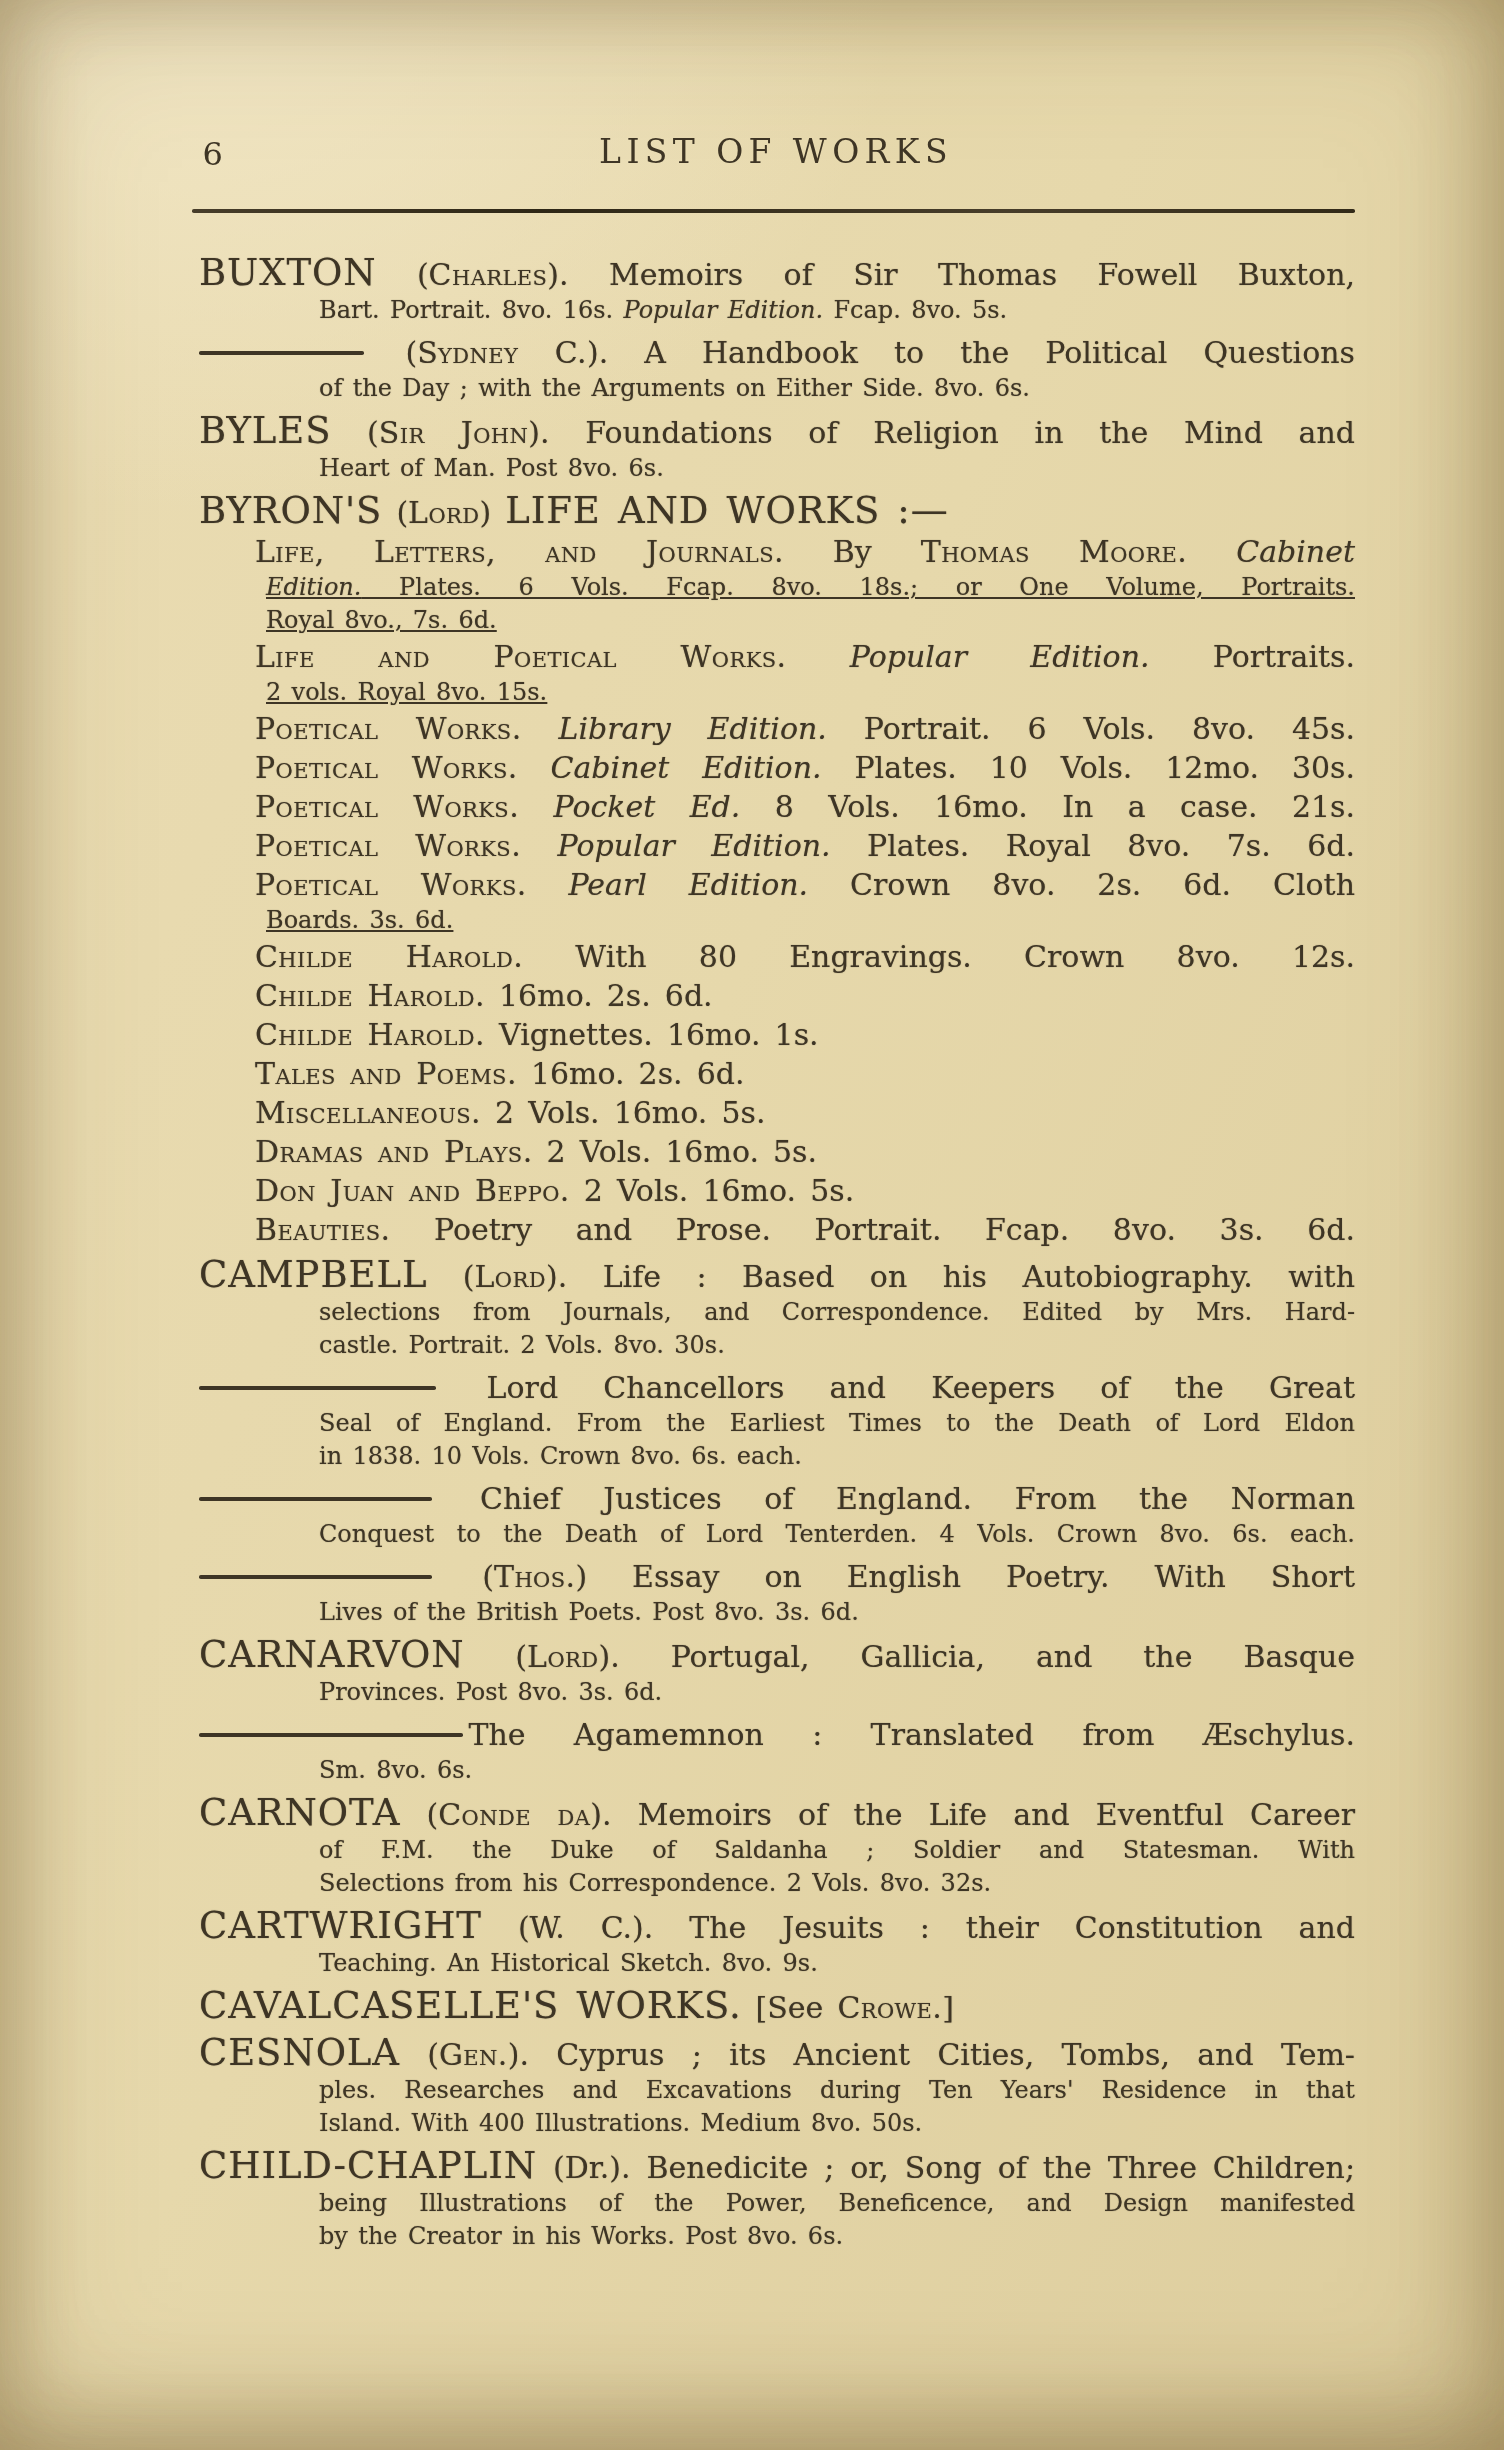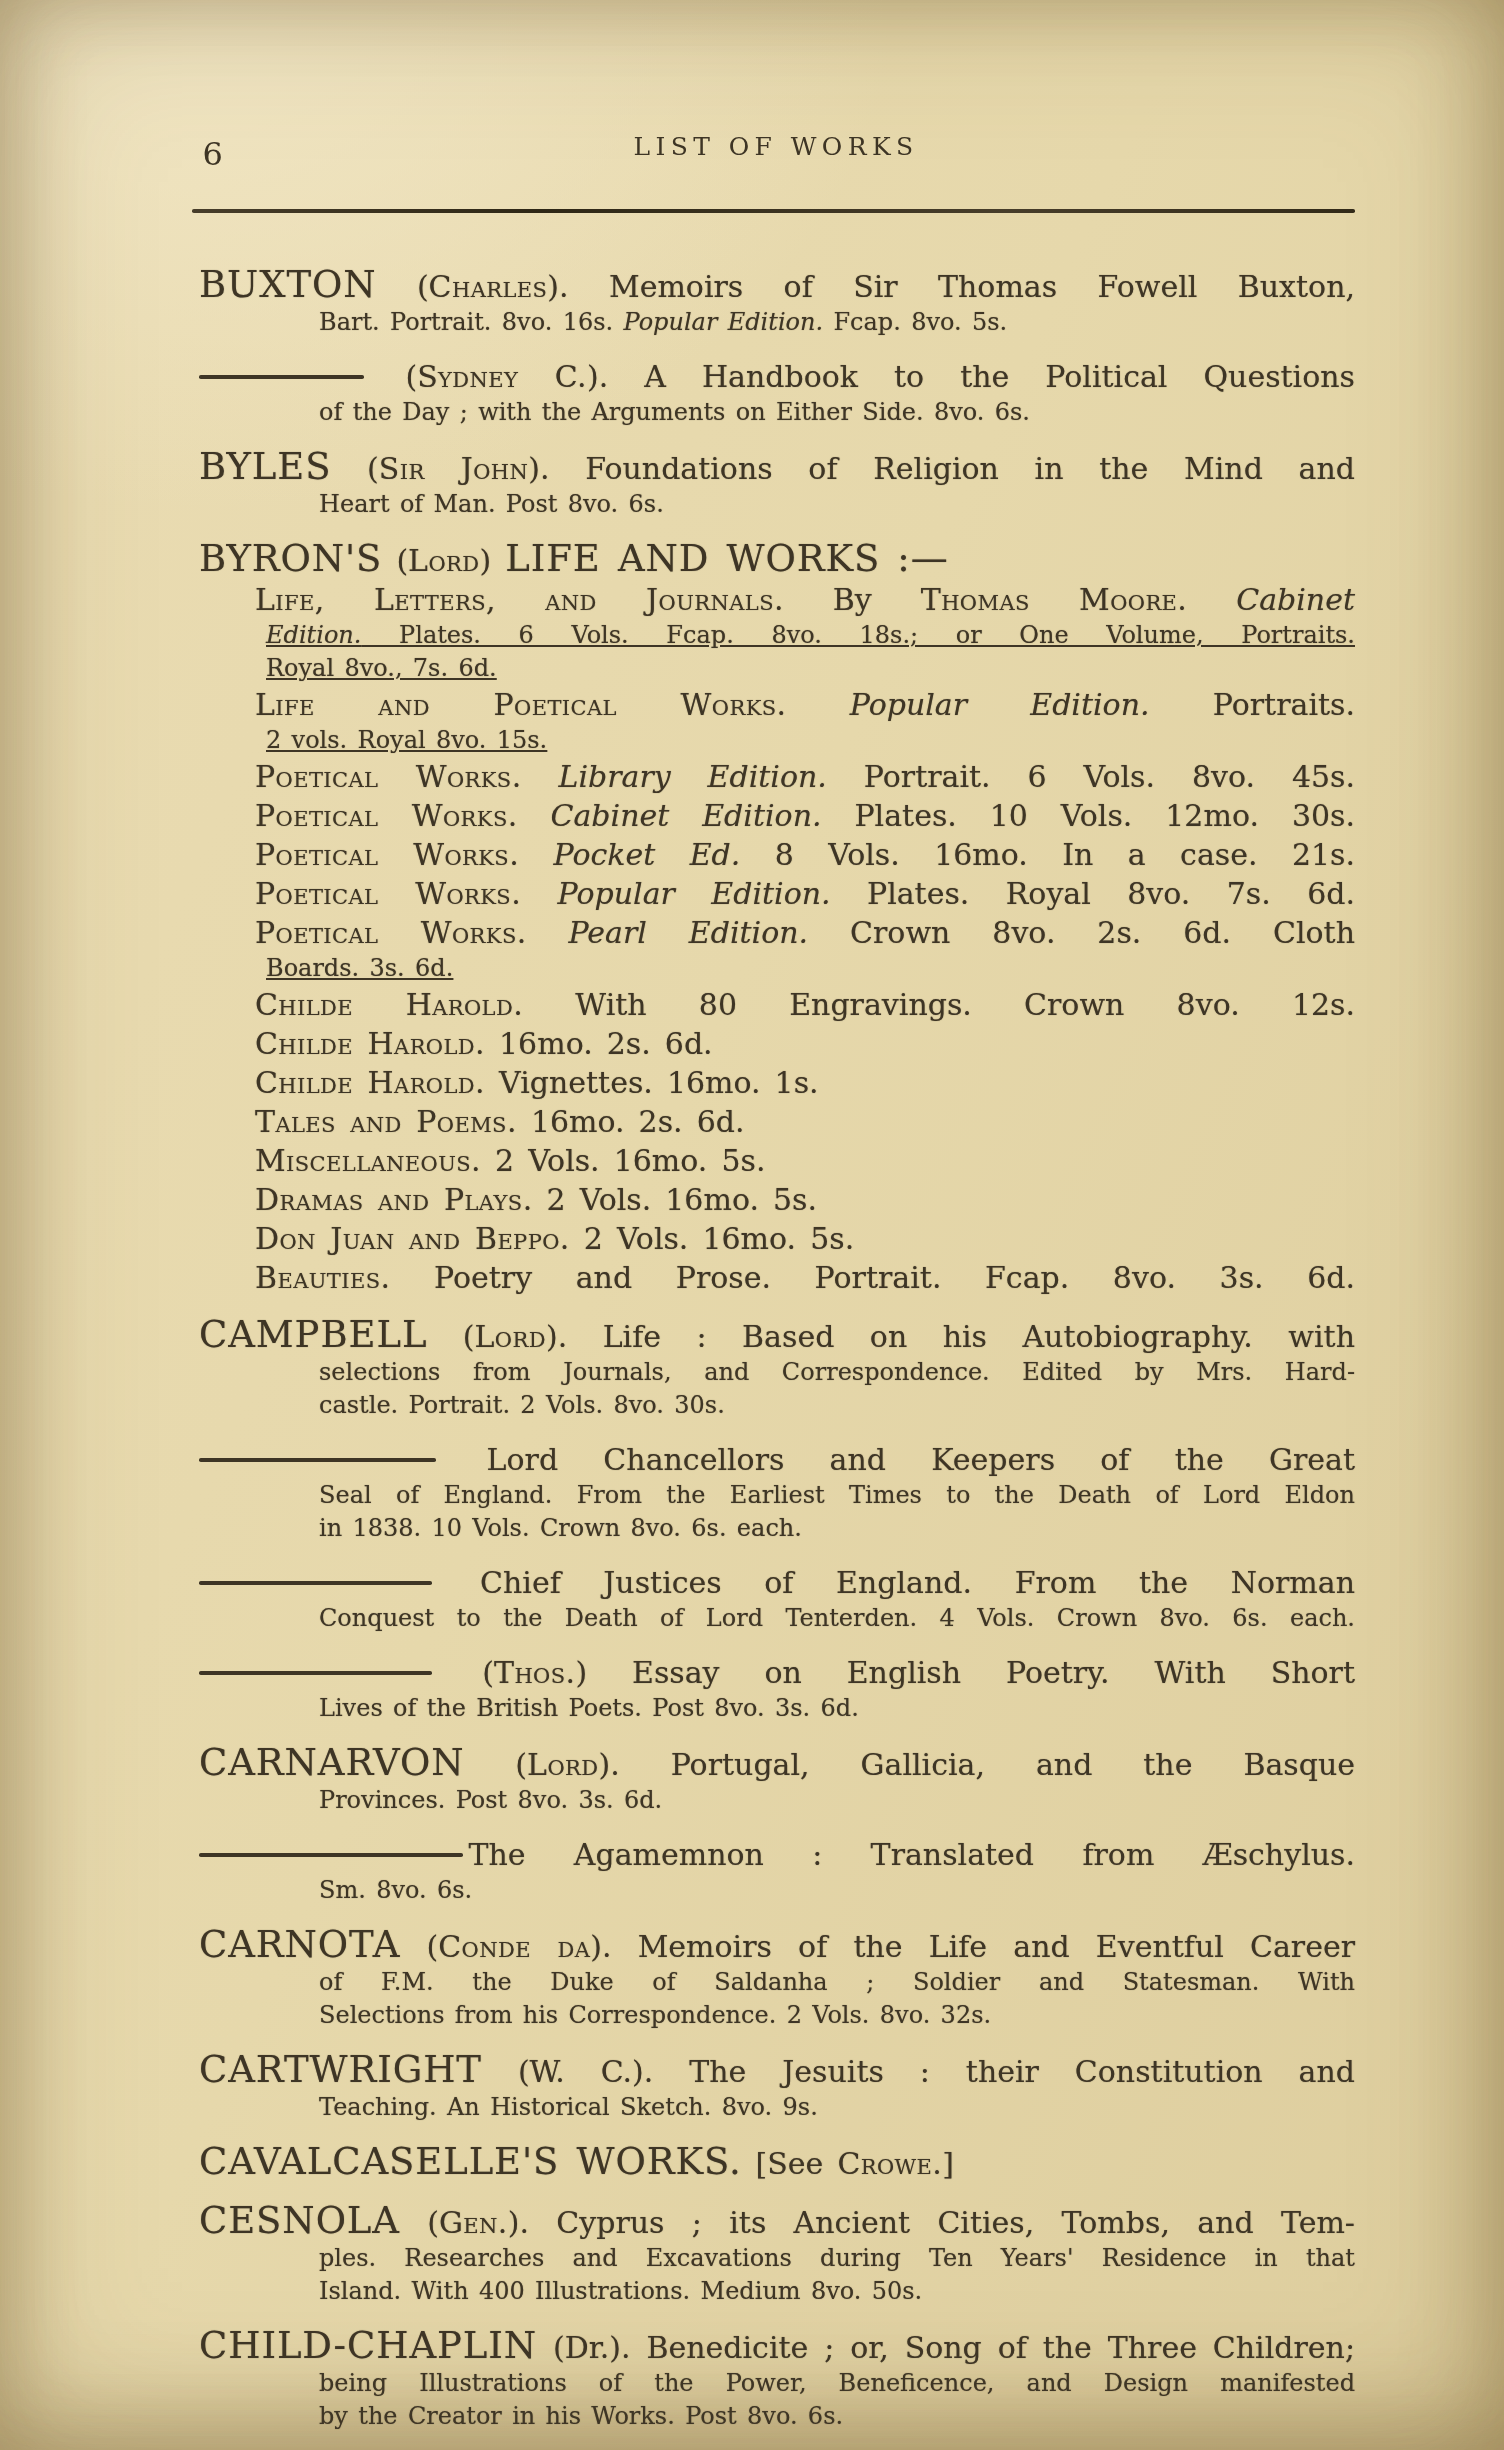--- a/index.html
+++ b/index.html
@@ -16,36 +16,36 @@
     box-shadow:
       inset 0 0 152px rgba(110,85,40,.26),
       inset -30px 0 81px rgba(110,85,40,.16),
       inset 23px 0 63px rgba(110,85,40,.12),
       inset 0 -41px 89px rgba(110,85,40,.20);
     font-family:"DejaVu Serif","Liberation Serif",serif;
     color:#3e3525;
   }
   .header { position:absolute; top:132px; left:199px; right:152px; height:45px; }
   .pagenum { position:absolute; left:3.6px; top:2.7px; font-size:32px; }
-  .htitle  { text-align:center; font-size:25px; letter-spacing:5.4px; }
+  .htitle  { text-align:center; font-size:33px; letter-spacing:5.4px; }
   .rule {
     position:absolute; top:209px; left:192px; width:1163px; height:3.6px;
     background:linear-gradient(90deg,#473d2a,#2e2716 30%,#473d2a 70%,#322a18);
     border-radius:1.8px;
   }
   .content { position:absolute; top:247px; left:199px; width:1156px; }
   .line {
     font-size:30px; line-height:39px; word-spacing:4.5px;
     text-shadow:0 0 1.1px rgba(62,53,37,.55);
   }
   .line.fine    { font-size:24px; line-height:33px; word-spacing:2.7px; }
   .line.wrap    { margin-left:120px; }
   .line.sub     { margin-left:56px;  }
   .line.subwrap { margin-left:67px;text-decoration:underline; }
-  .line.ent     { margin-top:18px; }
+  .line.ent     { margin-top:6px; }
   .line.j       { text-align:justify; text-align-last:justify; }
   .s-head { font-size:37px; letter-spacing:0.9px; }
   .s-sc   { font-variant-caps:small-caps; letter-spacing:0.4px; }
   .s-it   { font-style:italic; }
   .s-dash {
     display:inline-block; height:4.5px; background:currentColor;
     vertical-align:8px; border-radius:1.8px; margin-right:5.4px;
   }
 </style>
 </head>

